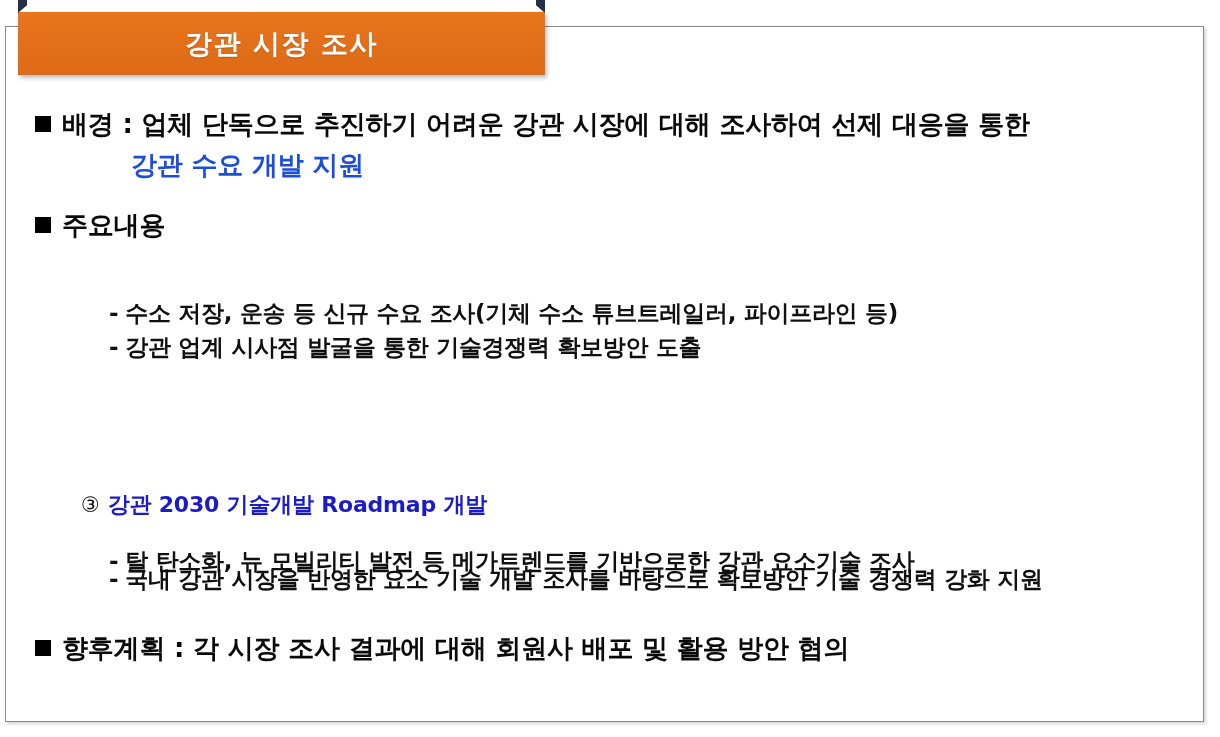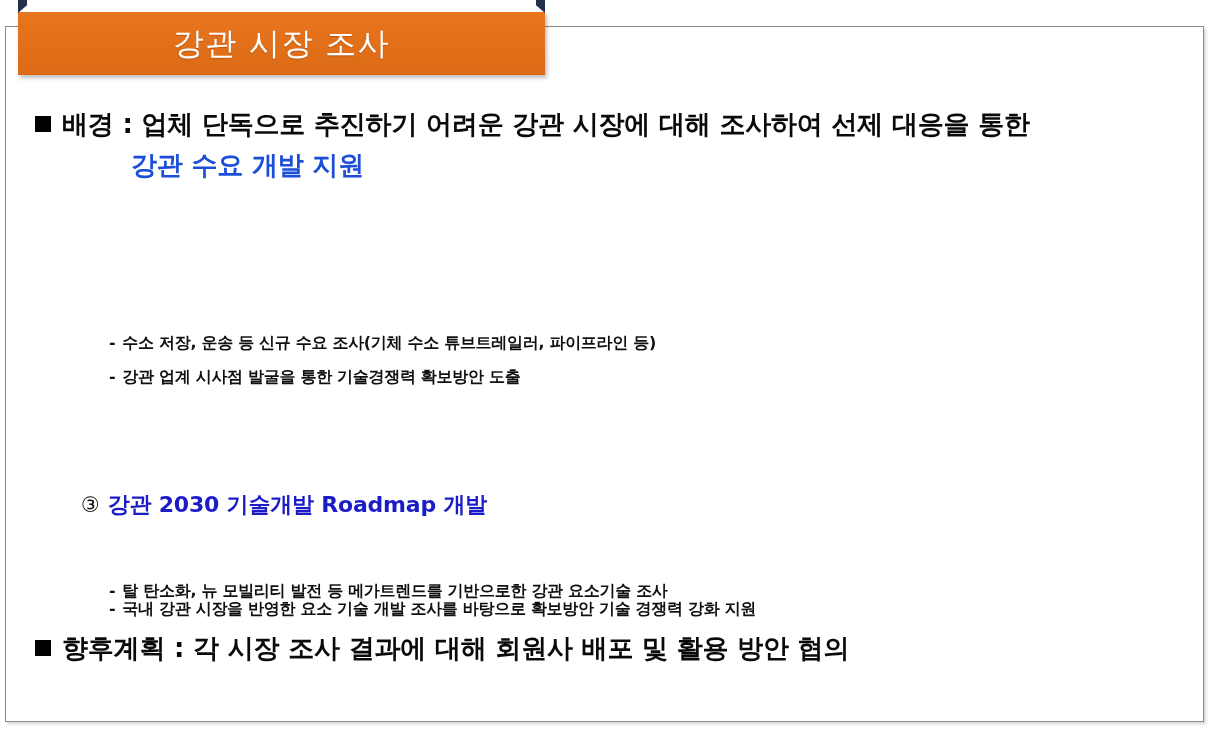--- a/index.html
+++ b/index.html
@@ -45,22 +45,22 @@
     height: 63px;
     background: linear-gradient(to bottom, #e8761d 0%, #e3701a 42%, #dd6a16 100%);
     box-shadow: 2px 3px 4px rgba(0,0,0,0.25);
     display: flex;
     align-items: center;
     justify-content: center;
     z-index: 5;
   }
   #title-banner .banner-text {
     color: #ffffff;
-    font-size: 31px;
-    font-weight: normal;
+    font-size: 27px;
+    font-weight: bold;
     letter-spacing: 1.5px;
     line-height: 1;
     text-shadow: 0 1px 1px rgba(120,50,0,0.35);
     white-space: nowrap;
   }
   
   .banner-notch {
     position: absolute;
     top: 0;
     width: 9px;
@@ -118,25 +118,24 @@
   }
   .lvl2 .num {
     color: #0d0d0d;
     font-weight: normal;
     margin-right: 8px;
     font-size: 21px;
   }
 
   
   .lvl3 {
-    font-size: 16px;
+    font-size: 23px;
     font-weight: bold;
     color: #101010;
     letter-spacing: -0.3px;
-    margin-top: 35px;
   }
   .lvl3 .dash {
     display: inline-block;
     margin-right: 7px;
   }
 </style>
 </head>
 <body>
 
 <div id="slide">
@@ -152,20 +151,23 @@
   <div id="body-area">
 
     <div class="row lvl1" style="left:30px; top:81px;">
       <span class="sq"></span><span>배경 : 업체 단독으로 추진하기 어려운 강관 시장에 대해 조사하여 선제 대응을 통한</span>
     </div>
 
     <div class="row lvl1-cont" style="left:126px; top:122px;">
       <span>강관 수요 개발 지원</span>
     </div>
 
+    <div class="row lvl1" style="left:30px; top:182px;">
+      <span class="sq"></span><span>주요내용</span>
+    </div>
 
 
     <div class="row lvl3" style="left:104px; top:272px;">
       <span class="dash">-</span><span>수소 저장, 운송 등 신규 수요 조사(기체 수소 튜브트레일러, 파이프라인 등)</span>
     </div>
 
     <div class="row lvl3" style="left:104px; top:306px;">
       <span class="dash">-</span><span>강관 업계 시사점 발굴을 통한 기술경쟁력 확보방안 도출</span>
     </div>
 

